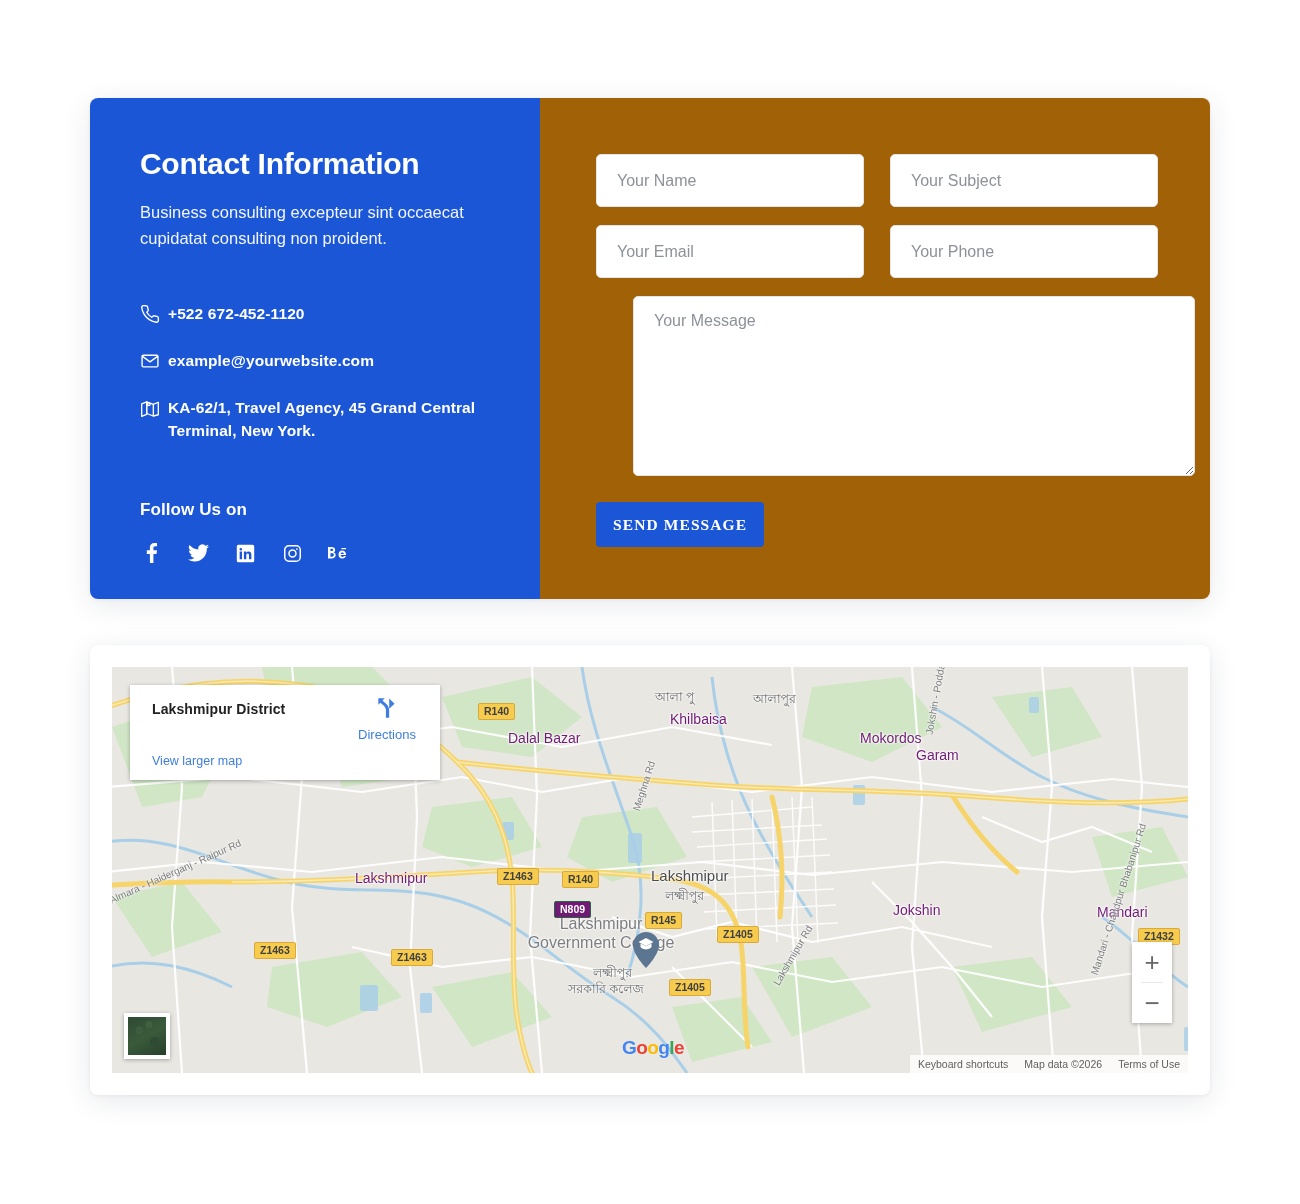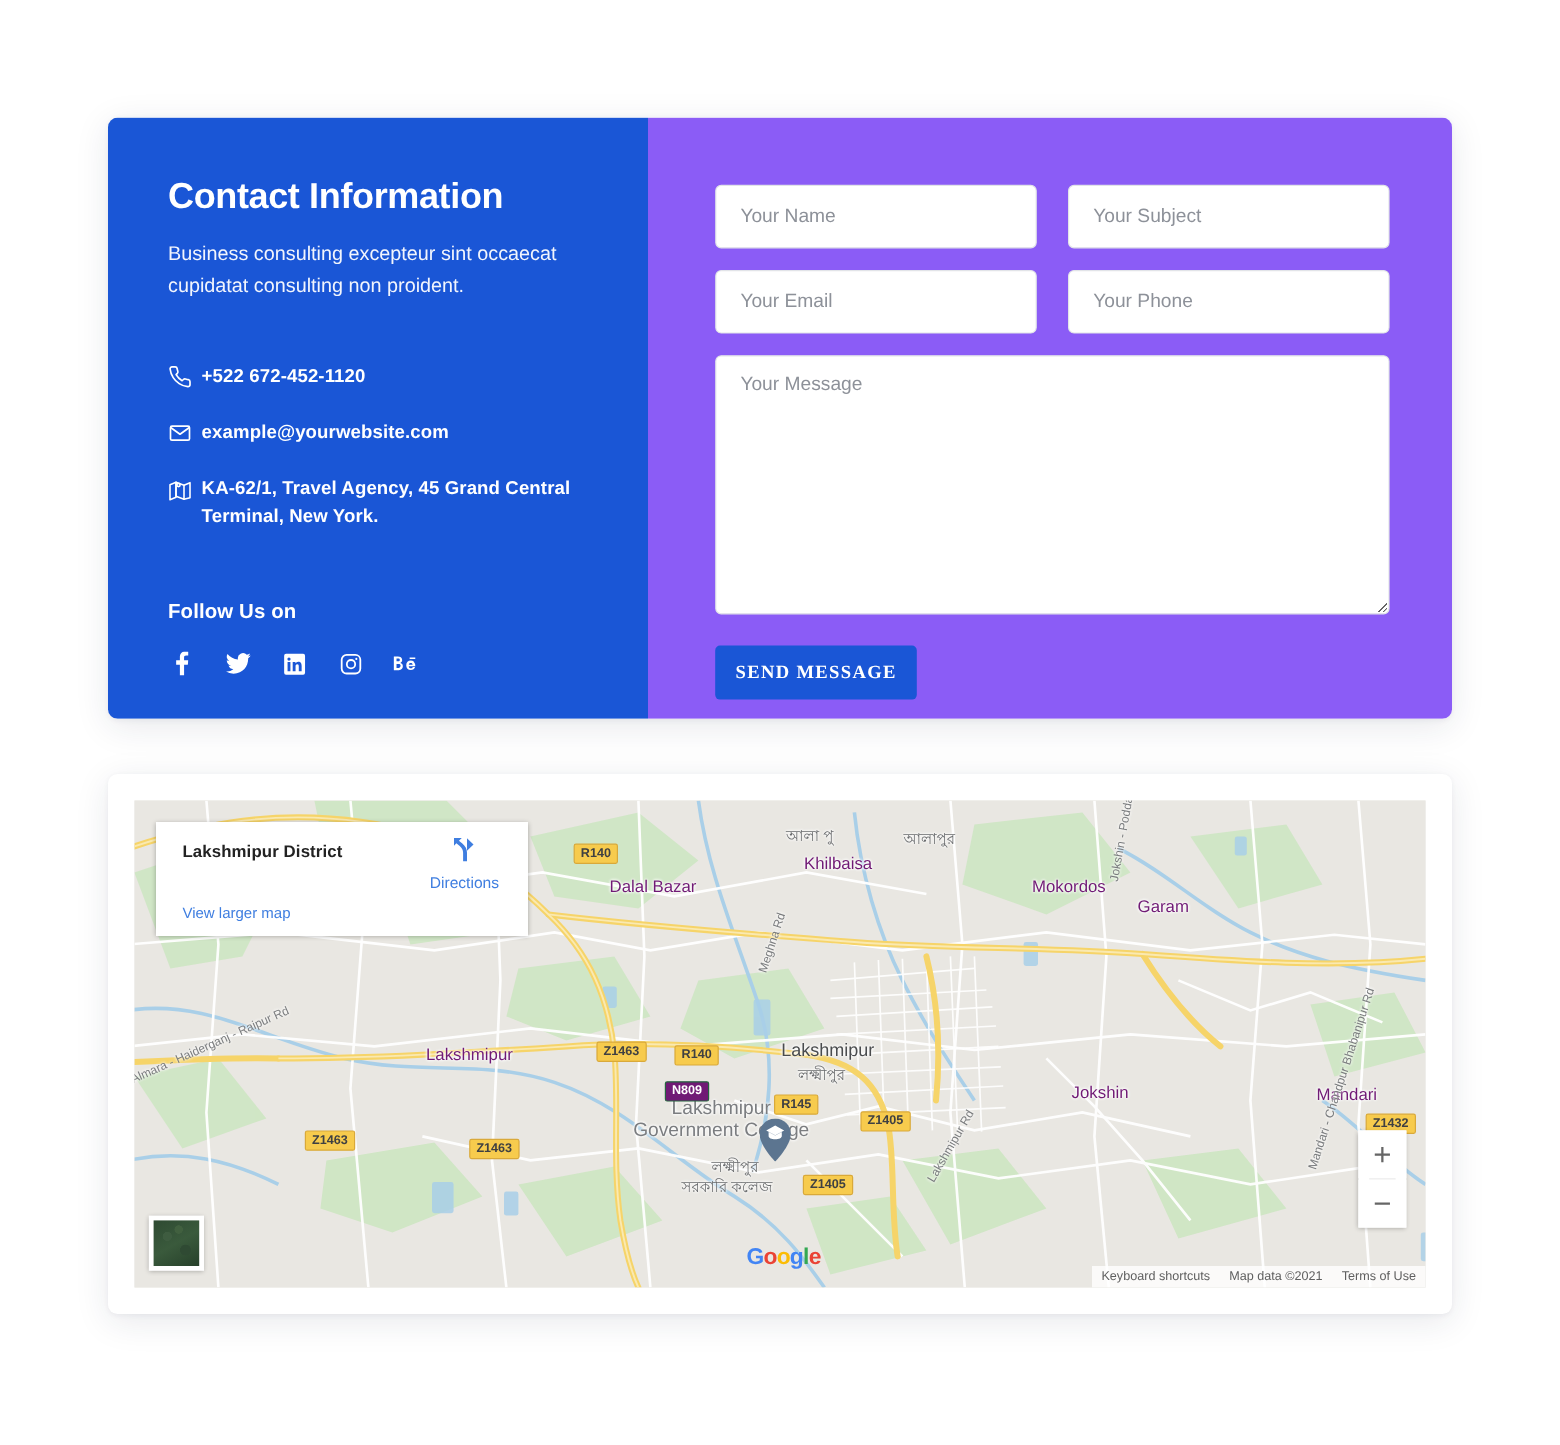--- a/index.html
+++ b/index.html
@@ -109,21 +109,21 @@
     height: 22px;
     text-decoration: none;
   }
   .social-row svg { display: block; }
 
   
   .form-panel {
     flex: 1 1 auto;
     padding: 56px 52px 0 56px;
     box-sizing: border-box;
-    background: #8b5cf6;
+    background: #a16207;
   }
   .form-grid {
     display: grid;
     grid-template-columns: 1fr 1fr;
     column-gap: 26px;
     row-gap: 18px;
   }
   .field {
     width: 100%;
     height: 53px;
@@ -134,31 +134,32 @@
     font-size: 16px;
     color: #4a4f57;
     font-family: "Liberation Sans", sans-serif;
     background: #ffffff;
     outline: none;
   }
   .field::placeholder { color: #8d9199; opacity: 1; }
   .msg-wrap { grid-column: 1 / span 2; }
   .msg {
     width: 100%;
-    height: 216px;
+    height: 180px;
     box-sizing: border-box;
     border: 1px solid #e2e4e8;
     border-radius: 5px;
     padding: 15px 20px;
     font-size: 16px;
     color: #4a4f57;
     font-family: "Liberation Sans", sans-serif;
     resize: vertical;
     outline: none;
     display: block;
+    margin-left: 37px;
   }
   .msg::placeholder { color: #8d9199; opacity: 1; }
   .send-btn {
     margin-top: 26px;
     height: 45px;
     padding: 0 17px;
     background: #1a56d6;
     color: #ffffff;
     border: none;
     border-radius: 4px;
@@ -534,21 +535,21 @@
           <path d="M120 215 C200 215, 280 210, 360 205 C430 200, 500 205, 560 212"></path>
         </g>
       </svg>
 
       <div>
         <div class="m-label m-city2" style="left:396px; top:63px;">Dalal Bazar</div>
         <div class="m-label m-city2" style="left:558px; top:44px;">Khilbaisa</div>
         <div class="m-label m-bn" style="left:641px; top:23px;">আলাপুর</div>
         <div class="m-label m-bn" style="left:543px; top:21px;">আলা পু</div>
         <div class="m-label m-city2" style="left:748px; top:63px;">Mokordos</div>
-        <div class="m-label m-city2" style="left:792px; top:80px;padding-left:44px;">Garam</div>
+        <div class="m-label m-city2" style="left:760px; top:80px;padding-left:44px;">Garam</div>
         <div class="m-label m-city2" style="left:243px; top:203px;">Lakshmipur</div>
         <div class="m-label m-city" style="left:539px; top:200px;">Lakshmipur</div>
         <div class="m-label m-bn" style="left:553px; top:220px;">লক্ষ্মীপুর</div>
         <div class="m-label m-city2" style="left:781px; top:235px;">Jokshin</div>
         <div class="m-label m-city2" style="left:985px; top:237px;">Mandari</div>
         <div class="m-label m-bn" style="left:481px; top:297px;">লক্ষ্মীপুর</div>
         <div class="m-label m-bn" style="left:456px; top:313px;">সরকারি কলেজ</div>
 
         <div class="m-label m-poi" style="left:389px; top:248px; width:200px;">
           <div>Lakshmipur</div>
@@ -605,20 +606,20 @@
       <div class="zoom-ctrl">
         <button>+</button>
         <div class="sep"></div>
         <button>−</button>
       </div>
 
       <div class="google-wm"><span class="g-b">G</span><span class="g-r">o</span><span class="g-y">o</span><span class="g-b">g</span><span class="g-g">l</span><span class="g-r">e</span></div>
 
       <div class="map-footer">
         <span>Keyboard shortcuts</span>
-        <span>Map data ©2021</span>
+        <span>Map data ©2026</span>
         <a href="#">Terms of Use</a>
       </div>
 
     </div>
   </div>
 
 </div>
 
 </body></html>

